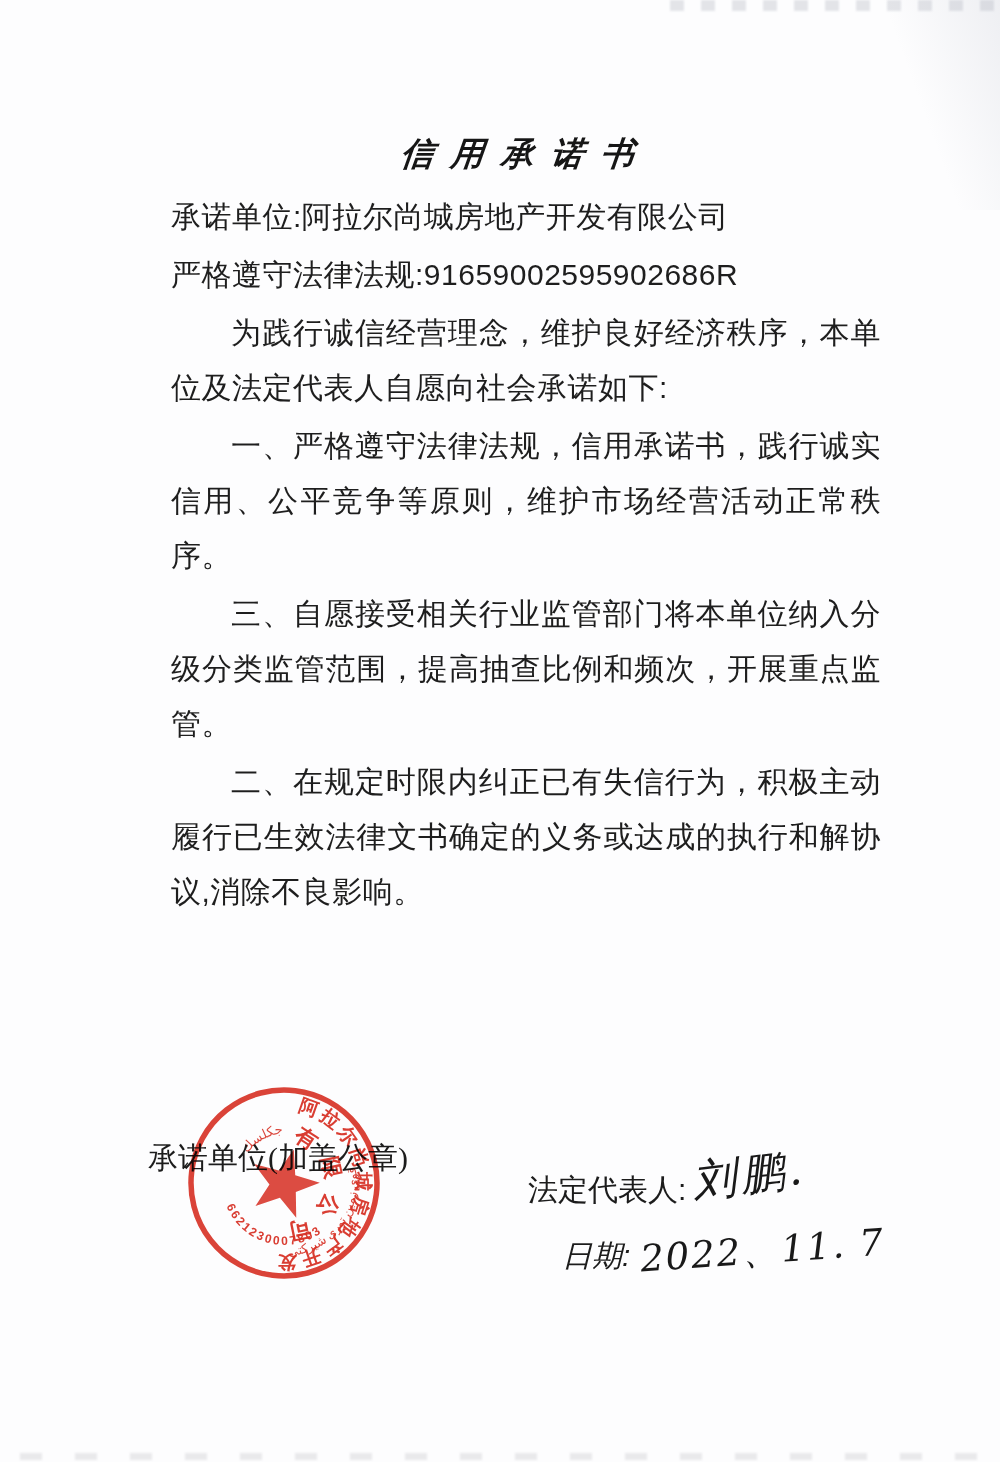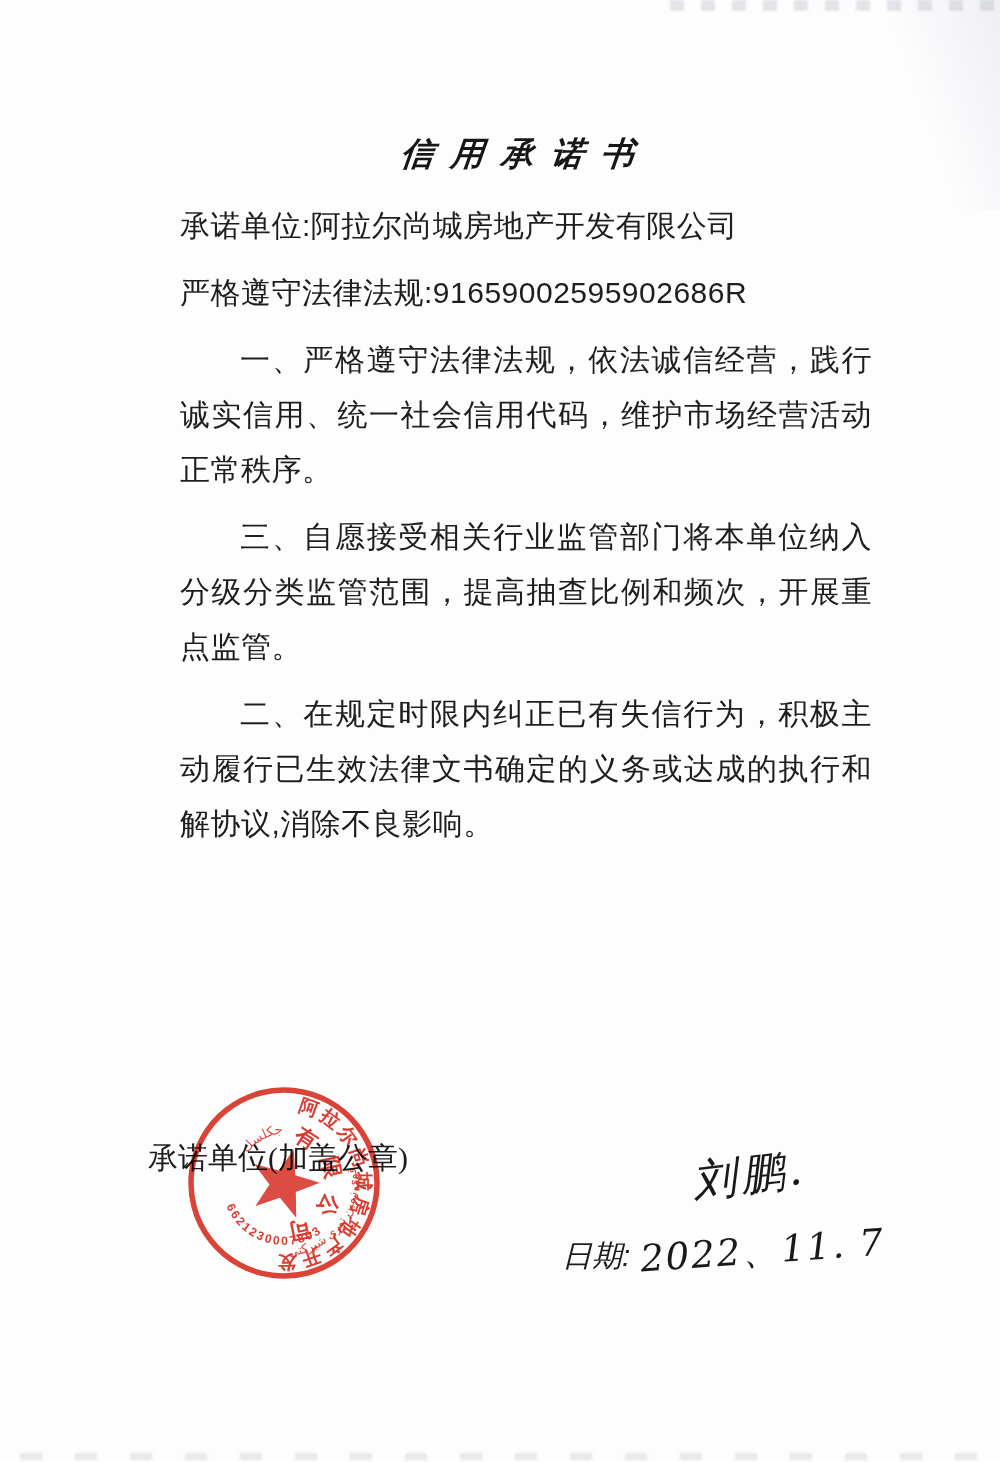--- a/index.html
+++ b/index.html
@@ -18,21 +18,21 @@
     font-size:30px;line-height:55px;font-weight:500;letter-spacing:.5px;
   }
   .doc-title{
     text-align:center;
     font-size:33px;line-height:64px;
     letter-spacing:17px;
     font-weight:600;font-style:italic;
     transform:skewX(-6deg);
     color:#161616;
   }
-  .doc p{margin:12px;text-indent:2em;text-align:justify;}
+  .doc p{margin:3px;text-indent:2em;text-align:justify;}
   .doc p.noindent{text-indent:0;}
   
   .footer-label{position:absolute;font-size:30px;font-weight:500;color:#1c1c1c;white-space:nowrap;z-index:3;}
   .seal-caption{left:148px;top:1138px;font-family:Liberation Serif, serif;}
   .legal-rep{left:528px;top:1170px;}
   .date-label{left:562px;top:1236px;font-style:italic;}
   .hand{
     position:absolute;z-index:3;white-space:nowrap;
     font-family:"DejaVu Serif", serif;font-style:italic;color:#191919;
   }
@@ -69,26 +69,28 @@
 <div class="page">
 
   <div class="artifact artifact-top"></div>
   <div class="artifact artifact-corner"></div>
   <div class="artifact artifact-bottom"></div>
 
   <div class="doc">
     <div class="doc-title">信用承诺书</div>
     <p class="noindent">承诺单位:阿拉尔尚城房地产开发有限公司</p>
     <p class="noindent">严格遵守法律法规:91659002595902686R</p>
-    <p>一、严格遵守法律法规，依法诚信经营，践行诚实信用、统一社会信用代码，维护市场经营活动正常秩序。</p>
+    <p>为践行诚信经营理念，维护良好经济秩序，本单位及法定代表人自愿向社会承诺如下:</p>
+    <p>一、严格遵守法律法规，信用承诺书，践行诚实信用、公平竞争等原则，维护市场经营活动正常秩序。</p>
     <p>三、自愿接受相关行业监管部门将本单位纳入分级分类监管范围，提高抽查比例和频次，开展重点监管。</p>
     <p>二、在规定时限内纠正已有失信行为，积极主动履行已生效法律文书确定的义务或达成的执行和解协议,消除不良影响。</p>
   </div>
 
   <div class="footer-label seal-caption">承诺单位(加盖公章)</div>
+  <div class="footer-label legal-rep">法定代表人:</div>
   <div class="footer-label date-label">日期:</div>
 
   <div class="hand signature">刘鹏.</div>
   <div class="hand date-value">2022、11. 7</div>
 
   <svg class="seal" viewBox="0 0 214 214">
     <defs>
       <path id="arcR" d="M 107,34 A 73,73 0 0 1 107,180"></path>
       <path id="arcInner" d="M 107,65 A 42,42 0 0 1 107,149"></path>
       <path id="arcL" d="M 107,180 A 73,73 0 0 0 107,34"></path>

